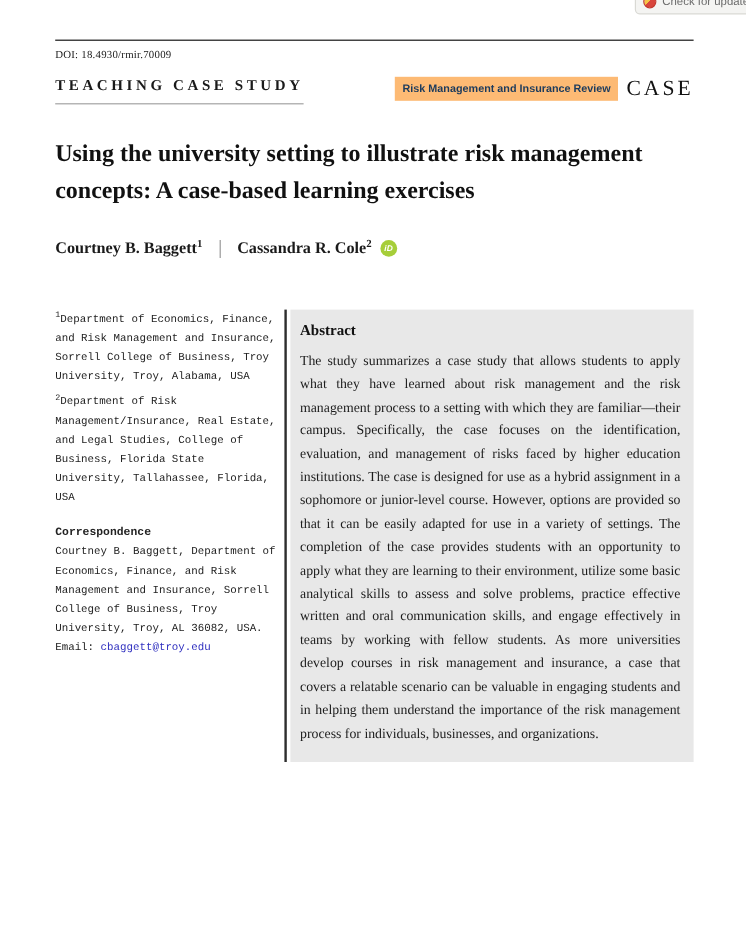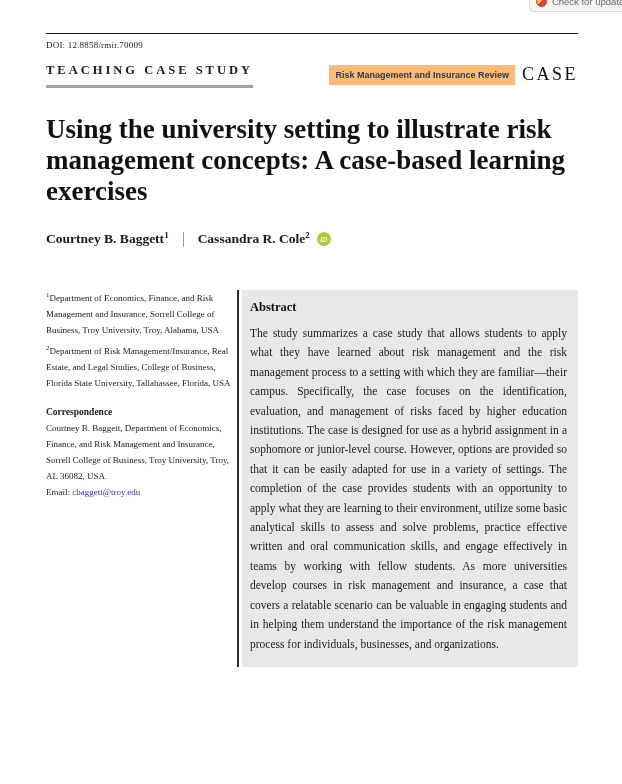--- a/index.html
+++ b/index.html
@@ -28,51 +28,51 @@
     flex:none;
   }
   .top-rule { margin:33px 44px 0 46px; border:0; border-top:1.5px solid #161616; }
   .doi { margin:6px 44px 0 46px; font-size:9px; letter-spacing:.2px; }
   .header-row {
     display:flex; justify-content:space-between; align-items:flex-end;
     margin:13px 44px 0 46px;
   }
   .article-type {
     font-weight:bold; font-size:12.5px; letter-spacing:3px;
-    border-bottom:3px solid #a3a3a3; padding-bottom:7px;
+    border-bottom:1px solid #a3a3a3; padding-bottom:7px;
   }
   .journal-row { display:flex; align-items:center; gap:7px; padding-bottom:3px; }
   .journal-badge {
     background:#fdba74; color:#1b3a5c;
     font-family:"Liberation Sans", sans-serif;
     font-size:9px; font-weight:bold;
     padding:5px 6px; white-space:nowrap;
   }
   .wiley { font-size:18px; letter-spacing:2.5px; color:#111; }
   .title {
     margin:26px 44px 0 46px;
-    font-size:27px; line-height:31px; font-weight:bold; color:#111;
+    font-size:20px; line-height:31px; font-weight:bold; color:#111;
   }
   .authors {
     margin:24px 44px 0 46px;
     display:flex; align-items:center;
     font-size:13.5px; font-weight:bold;
   }
   .authors sup { font-size:9px; vertical-align:super; line-height:0; }
   .author-sep { width:1px; height:15px; background:#9a9a9a; margin:0 14px; }
   .orcid-icon {
     width:14px; height:14px; border-radius:50%;
     background:#a6ce39; color:#fff;
     font-family:"Liberation Sans", sans-serif;
     font-size:7px; font-weight:bold; font-style:italic;
     display:inline-flex; align-items:center; justify-content:center;
     margin-left:7px; cursor:pointer;
   }
   .columns { display:flex; margin:43px 44px 0 46px; align-items:flex-start; }
-  .left-col { width:187px; flex:none; font-size:9px; line-height:16px; color:#222; }
+  .left-col { width:187px; flex:none; font-size:9px; line-height:16px; color:#222;font-family:Liberation Mono, monospace; }
   .affil { margin-bottom:5px; }
   .affil sup { font-size:7px; vertical-align:super; line-height:0; }
   .corr-heading { font-weight:bold; margin-top:13px; font-size:9.5px; }
   .corr-text { }
   .email-line { }
   .email-link { color:#2f2fbf; cursor:pointer;margin-top:17px; }
   .abstract-outer { flex:1; display:flex; margin-left:4px; }
   .abstract-bar { width:2px; background:#2e2e2e; flex:none; }
   .abstract-box {
     background:#e8e8e8; margin-left:3px; flex:1;
@@ -90,21 +90,21 @@
 
 <div class="page">
 
   <div class="check-badge">
     <span class="crossmark-circle"></span>
     <span>Check for updates</span>
   </div>
 
   <hr class="top-rule">
 
-  <div class="doi">DOI: 12.8858/rmir.70009</div>
+  <div class="doi">DOI: 18.4930/rmir.70009</div>
 
   <div class="header-row">
     <div class="article-type">TEACHING CASE STUDY</div>
     <div class="journal-row">
       <span class="journal-badge">Risk Management and Insurance Review</span>
       <span class="wiley">CASE</span>
     </div>
   </div>
 
   <h1 class="title">Using the university setting to illustrate risk management concepts: A case-based learning exercises</h1>

